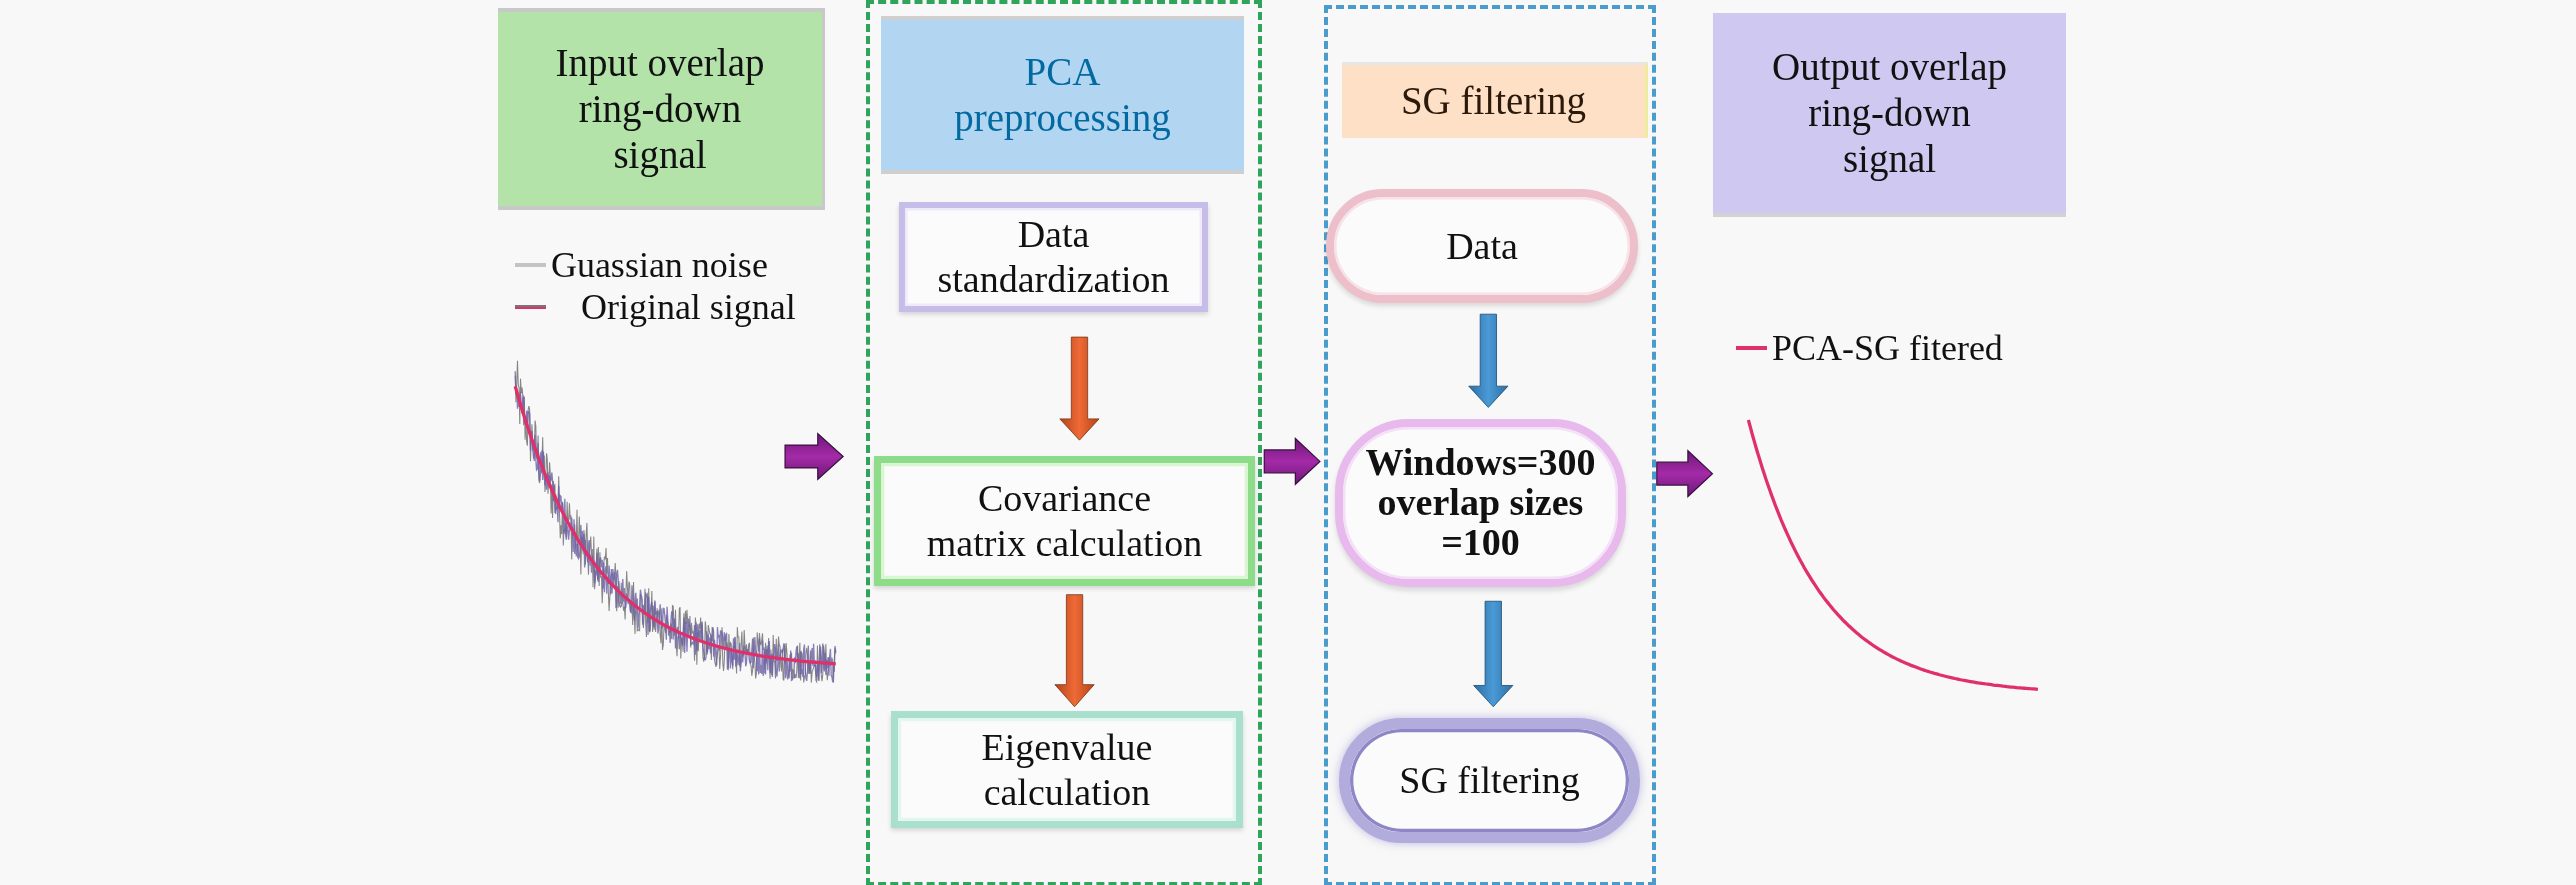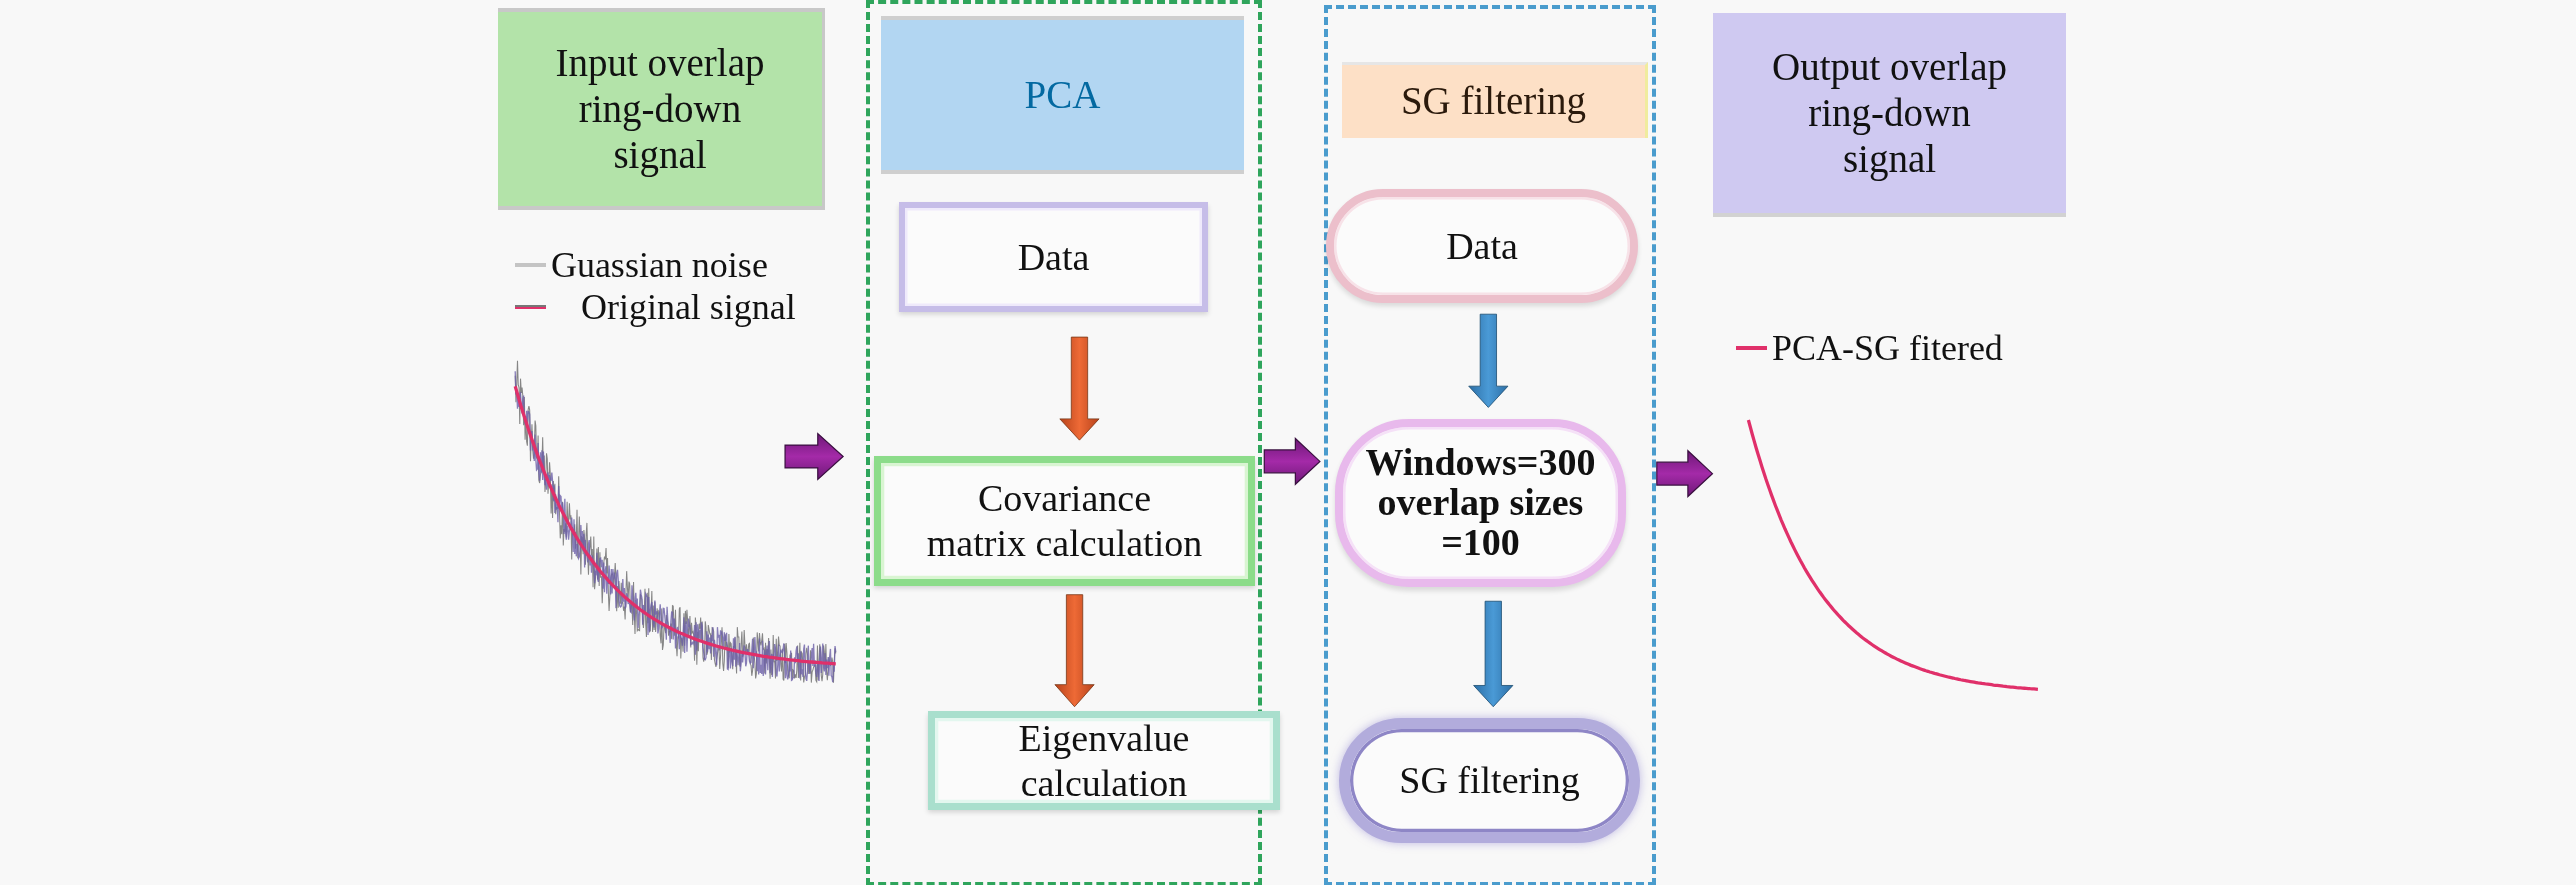--- a/index.html
+++ b/index.html
@@ -19,21 +19,21 @@
   #sg-frame  { left:1324px; top:4.9px; width:332px; height:881px; border-color:#4a9ccd; }
 
   #pca-header { left:881px; top:16.4px; width:363px; height:158px; background:#b2d6f2;
                 border-top:4.1px solid #cfcfcf; border-bottom:4.9px solid #cfcfcf; font-size:39px; color:#0369a1; }
   #sg-header  { left:1342px; top:62px; width:306px; height:76px; background:#fde0c6;
                 border-top:3.3px solid #e6e6e6; border-right:3.3px solid #f0ec9e; font-size:39px; color:#2b1a0c; }
 
   .step { background:#fbfbfb; font-size:38px; }
   #step-std { left:899px; top:202px; width:309px; height:110px; border:6.5px solid #c6bde8; box-shadow: inset 0 0 0 2.5px #efeafb, 0 3.3px 4.9px rgba(0,0,0,.15); }
   #step-cov { left:874px; top:456px; width:381px; height:130px; border:7.4px solid #8cdc8a; box-shadow: inset 0 0 0 3.3px #d9f5d2, 0 3.3px 4.9px rgba(0,0,0,.15); }
-  #step-eig { left:891px; top:711px; width:352px; height:99px; border:7.4px solid #a9dfcd; box-shadow: inset 0 0 0 3.3px #e3f7ef, 0 3.3px 4.9px rgba(0,0,0,.15); margin-left: 37px; }
+  #step-eig { left:891px; top:711px; width:352px; height:117px; border:7.4px solid #a9dfcd; box-shadow: inset 0 0 0 3.3px #e3f7ef, 0 3.3px 4.9px rgba(0,0,0,.15); }
 
   .oval { background:#fbfbfb; font-size:38px; border-radius:65px; }
   #step-recon { left:1326px; top:189px; width:312px; height:114px; border:8.2px solid #ecbfcb; box-shadow: inset 0 0 0 2.5px #f7e2e8, 0 3.3px 4.9px rgba(0,0,0,.12); }
   #step-win   { left:1335px; top:419px; width:291px; height:168px; border:8.2px solid #e8b9ec; border-radius:74px; box-shadow: inset 0 0 0 2.5px #f5e1f7, 0 3.3px 4.9px rgba(0,0,0,.12); line-height:1.05;font-weight:bold; }
   #step-sg    { left:1339px; top:718px; width:301px; height:125px; border:11.4px solid #b2acdc; box-shadow: inset 0 0 0 3.3px #8e86c6, 0 0 9.8px rgba(150,140,210,.6); }
 
   .legend { font-size:36px; display:flex; align-items:center; white-space:nowrap; }
   .legend .swatch { width:31px; height:4.9px; margin-right:4.9px; }
 
   svg.layer { position:absolute; left:0; top:0; overflow:visible; }
@@ -52,23 +52,25 @@
   <span>Guassian noise</span>
 </div>
 <div class="abs legend" style="left:515px; top:286px;gap:30px;">
   <div class="swatch" style="background:linear-gradient(#777 0 40%, #e0306a 40% 100%);"></div>
   <span>Original signal</span>
 </div>
 
 <div id="pca-frame" class="abs frame"></div>
 <div id="pca-header" class="abs txt">
   <span>PCA</span>
+  <span>preprocessing</span>
 </div>
 <div id="step-std" class="abs txt step">
   <span>Data</span>
+  <span>standardization</span>
 </div>
 <div id="step-cov" class="abs txt step">
   <span>Covariance</span>
   <span>matrix calculation</span>
 </div>
 <div id="step-eig" class="abs txt step">
   <span>Eigenvalue</span>
   <span>calculation</span>
 </div>
 

